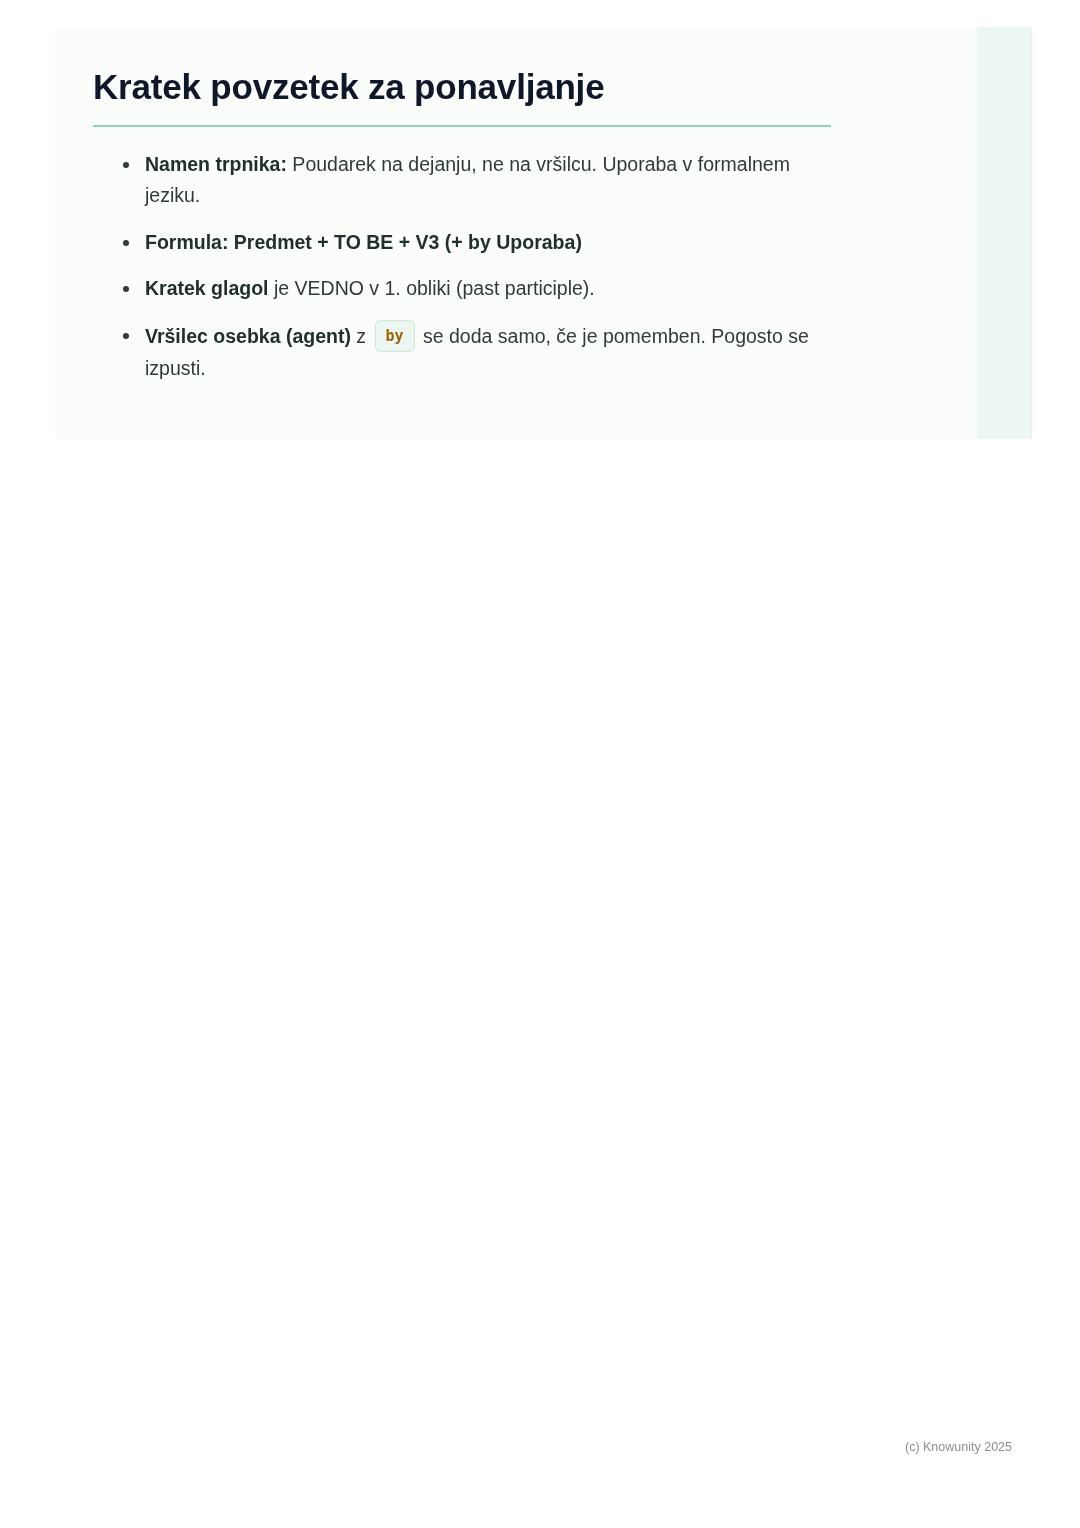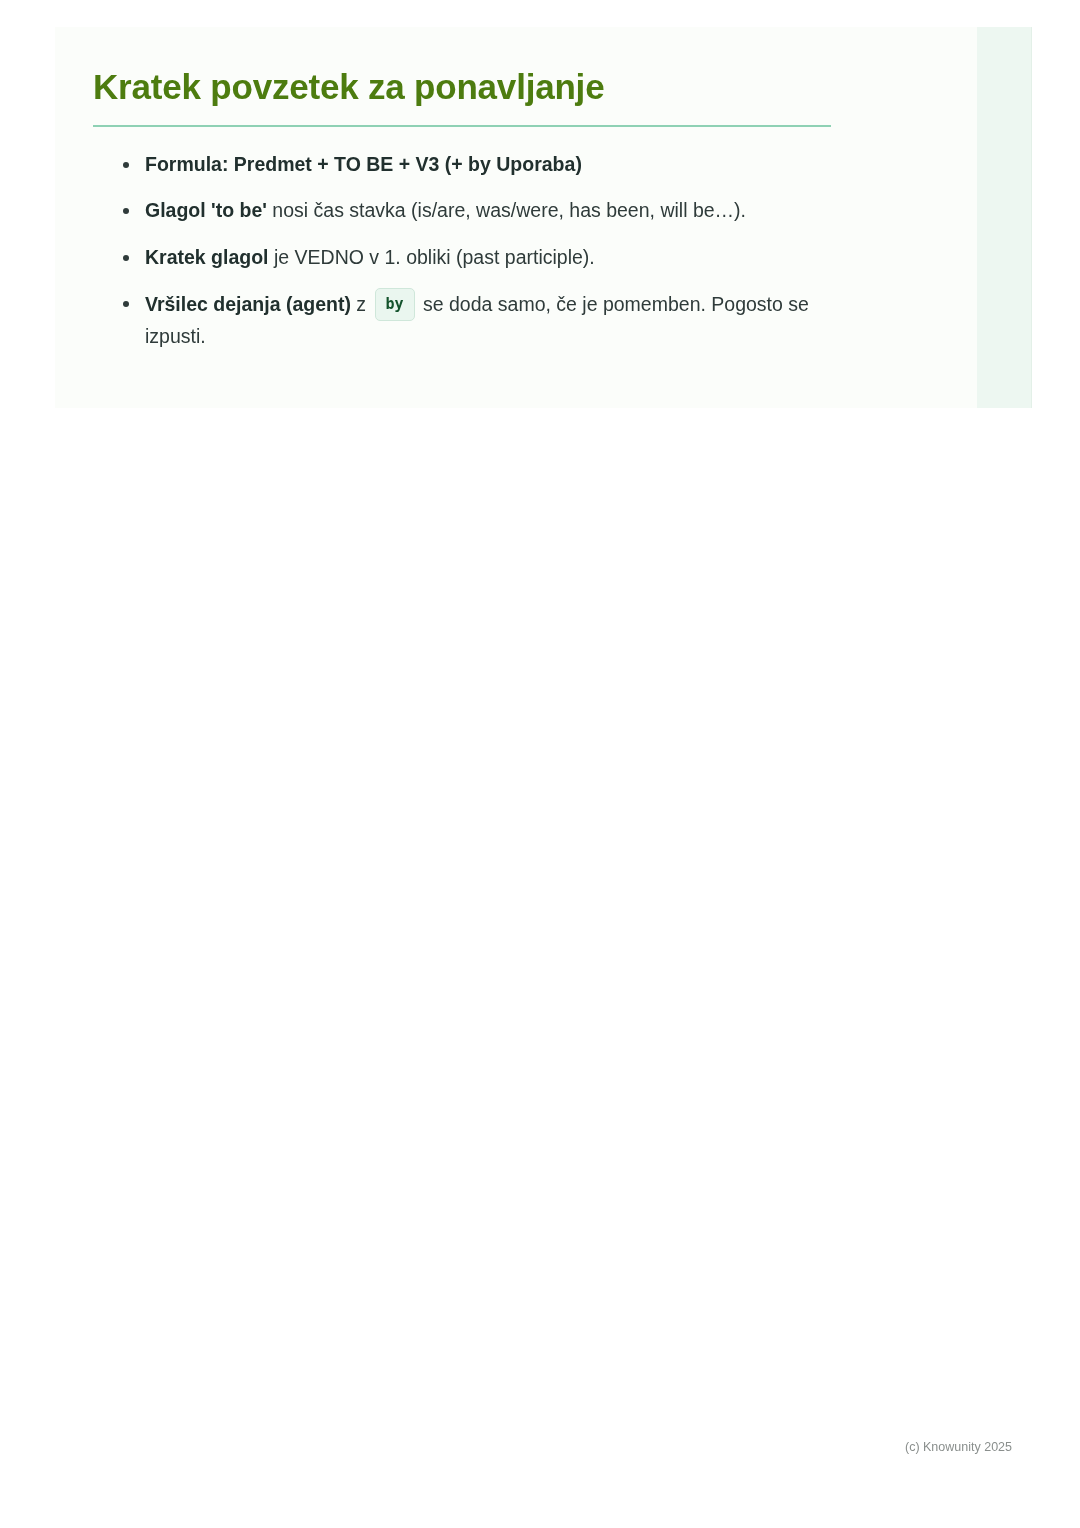--- a/index.html
+++ b/index.html
@@ -24,21 +24,21 @@
     width: 977px;
     background: #fbfdfa;
     border-right: 1px solid #e3f0e8;
     padding: 30px 42px 40px 38px;
   }
   .card-inner {
     padding-right: 60px;
   }
   .title {
     margin: 0;
-    color: #4d7c0f;
+    color: #0f172a;
     font-size: 35px;
     font-weight: bold;
     letter-spacing: -0.2px;
     line-height: 1.25;
     padding: 8px 0 16px 0;
   }
   .rule {
     height: 2px;
     background: #8ed1b4;
     width: 738px;
@@ -67,21 +67,21 @@
     border-radius: 50%;
     background: #2f3b3a;
   }
   .b { font-weight: bold; color: #21302e; }
   .i { font-style: italic; }
   .codechip {
     display: inline-block;
     background: #eaf6ef;
     border: 1px solid #cfe7da;
     border-radius: 5px;
-    color: #14532d;
+    color: #a16207;
     font-family: "DejaVu Sans Mono", monospace;
     font-size: 15px;
     font-weight: bold;
     padding: 3px 10px;
     margin: 0 3px;
     vertical-align: 2px;
   }
   .right-strip {
     position: absolute;
     right: 0;
@@ -103,23 +103,23 @@
 <body>
 
 <div class="page">
 
   <div class="card">
     <div class="right-strip"></div>
     <div class="card-inner">
       <h1 class="title">Kratek povzetek za ponavljanje</h1>
       <div class="rule"></div>
       <ul class="bullets" id="summary-list">
+          <li><span class="b">Namen trpnika:</span><span> Poudarek na dejanju, ne na vršilcu. Uporaba v formalnem jeziku.</span></li>
           <li><span class="b">Formula: Predmet + TO BE + V3 (+ by Uporaba)</span></li>
-          <li><span class="b">Glagol 'to be'</span><span> nosi čas stavka (is/are, was/were, has been, will be…).</span></li>
           <li><span class="b">Kratek glagol</span><span> je VEDNO v 1. obliki (past participle).</span></li>
-          <li><span class="b">Vršilec dejanja (agent)</span><span> z </span><code class="codechip">by</code><span> se doda samo, če je pomemben. Pogosto se izpusti.</span></li>
+          <li><span class="b">Vršilec osebka (agent)</span><span> z </span><code class="codechip">by</code><span> se doda samo, če je pomemben. Pogosto se izpusti.</span></li>
         </ul>
     </div>
   </div>
 
   <div class="footer">(c) Knowunity 2025</div>
 
 </div>
 
 </body></html>

